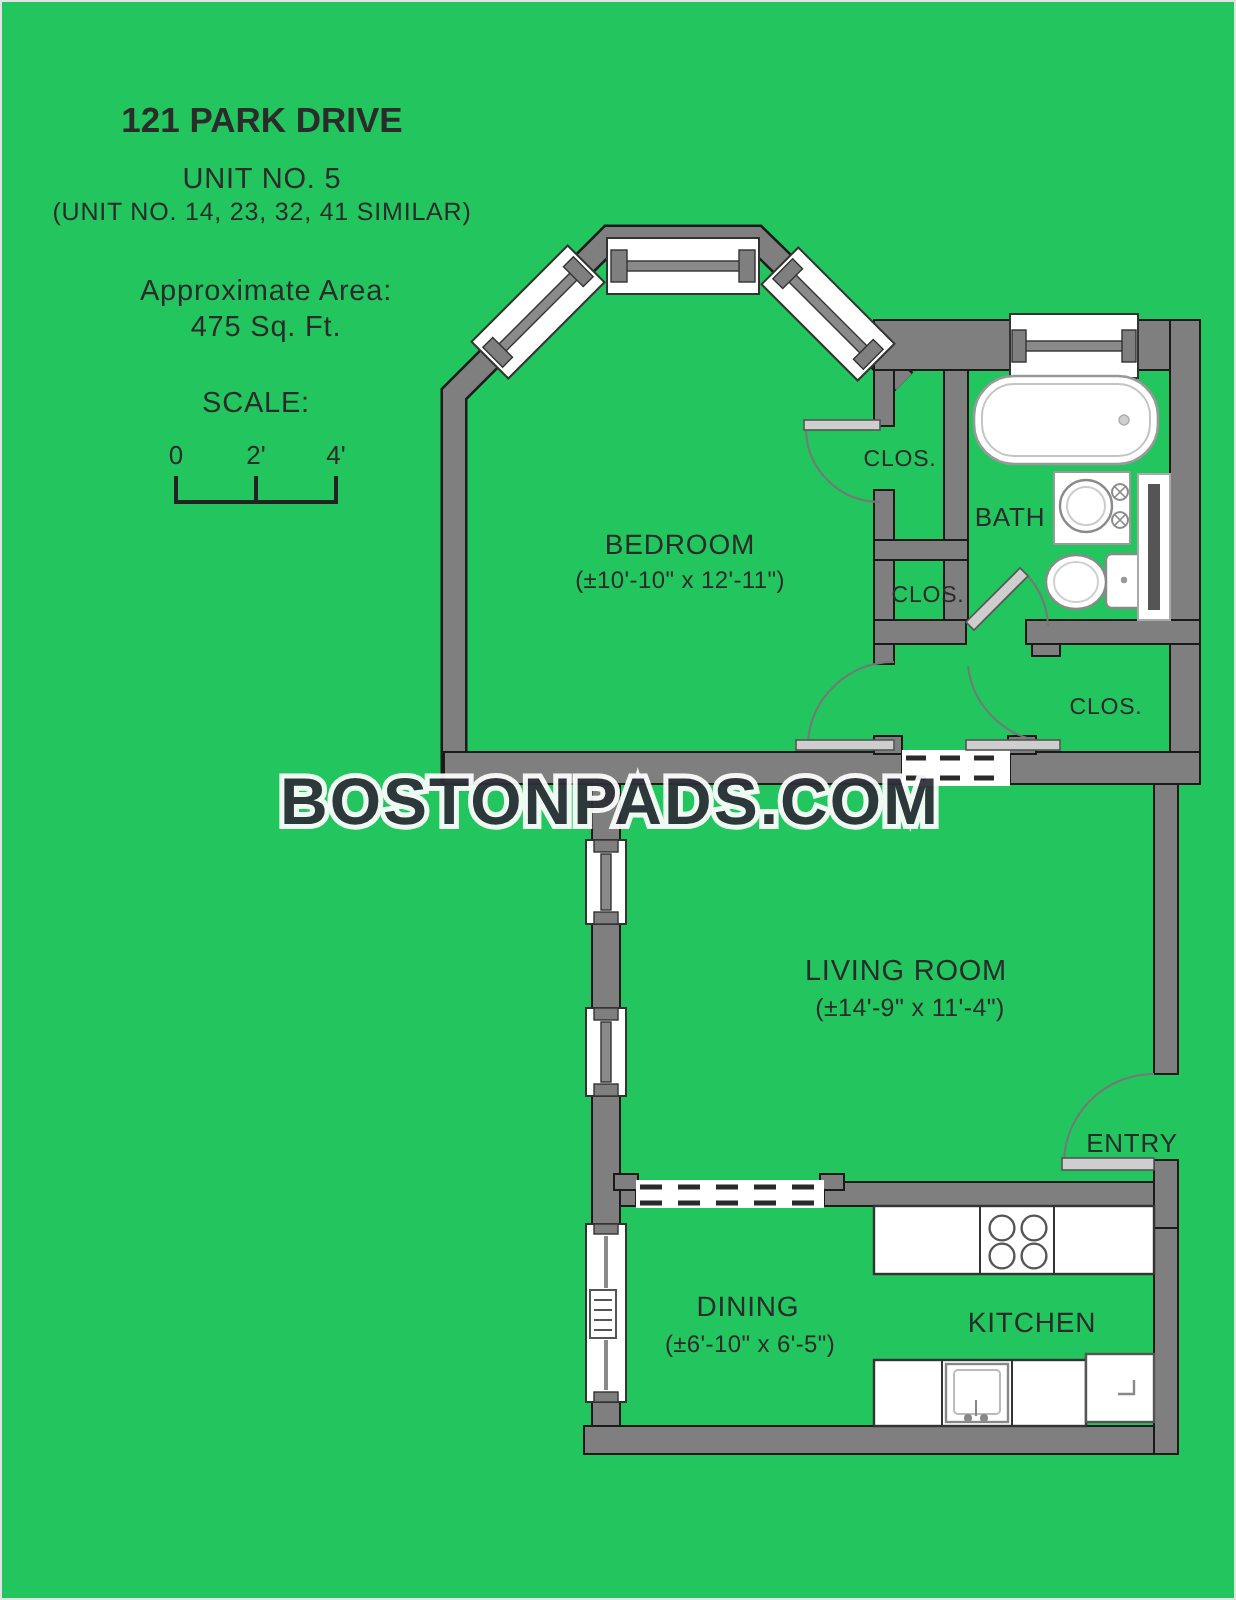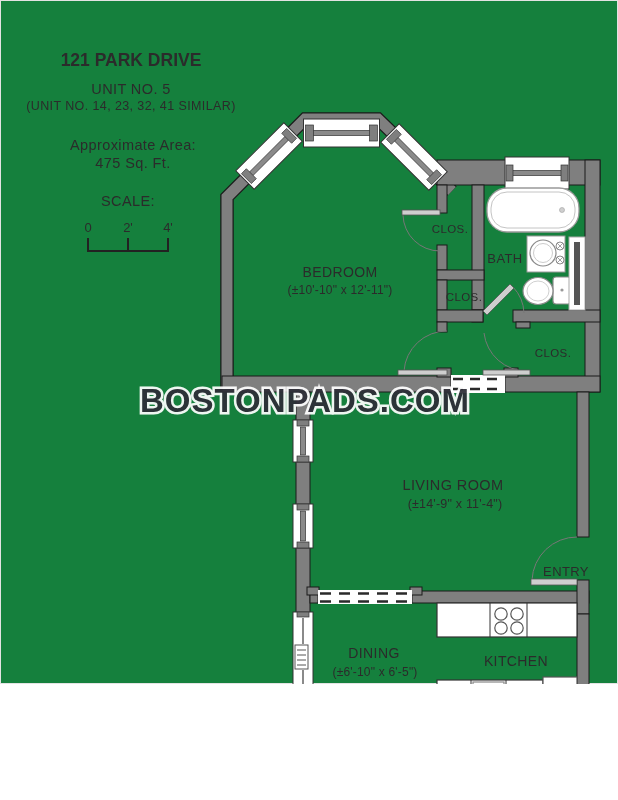--- a/index.html
+++ b/index.html
@@ -1,16 +1,16 @@
 <!DOCTYPE html>
 <html><head>
 <meta charset="utf-8">
 <style>
   html,body{margin:0;padding:0;background:#fff;}
-  #page{width:618px;height:684px;position:relative;background:#15803d;box-shadow:inset 0 0 0 1px #e3e3e3;overflow:hidden;}
+  #page{width:618px;height:800px;position:relative;background:#22c55e;box-shadow:inset 0 0 0 1px #e3e3e3;overflow:hidden;}
   svg{position:absolute;left:0;top:0;}
   text{font-family:"Liberation Sans", sans-serif;fill:#2b2b2b;}
   .ttl{font-weight:bold;}
   .lbl{letter-spacing:0.4px;}
   .dim{letter-spacing:0.2px;}
   .wm{font-weight:600;letter-spacing:1px;paint-order:stroke;stroke:#ffffff;stroke-width:5px;fill:#2e2e38;opacity:0.93;}
 </style>
 </head>
 <body>
 

